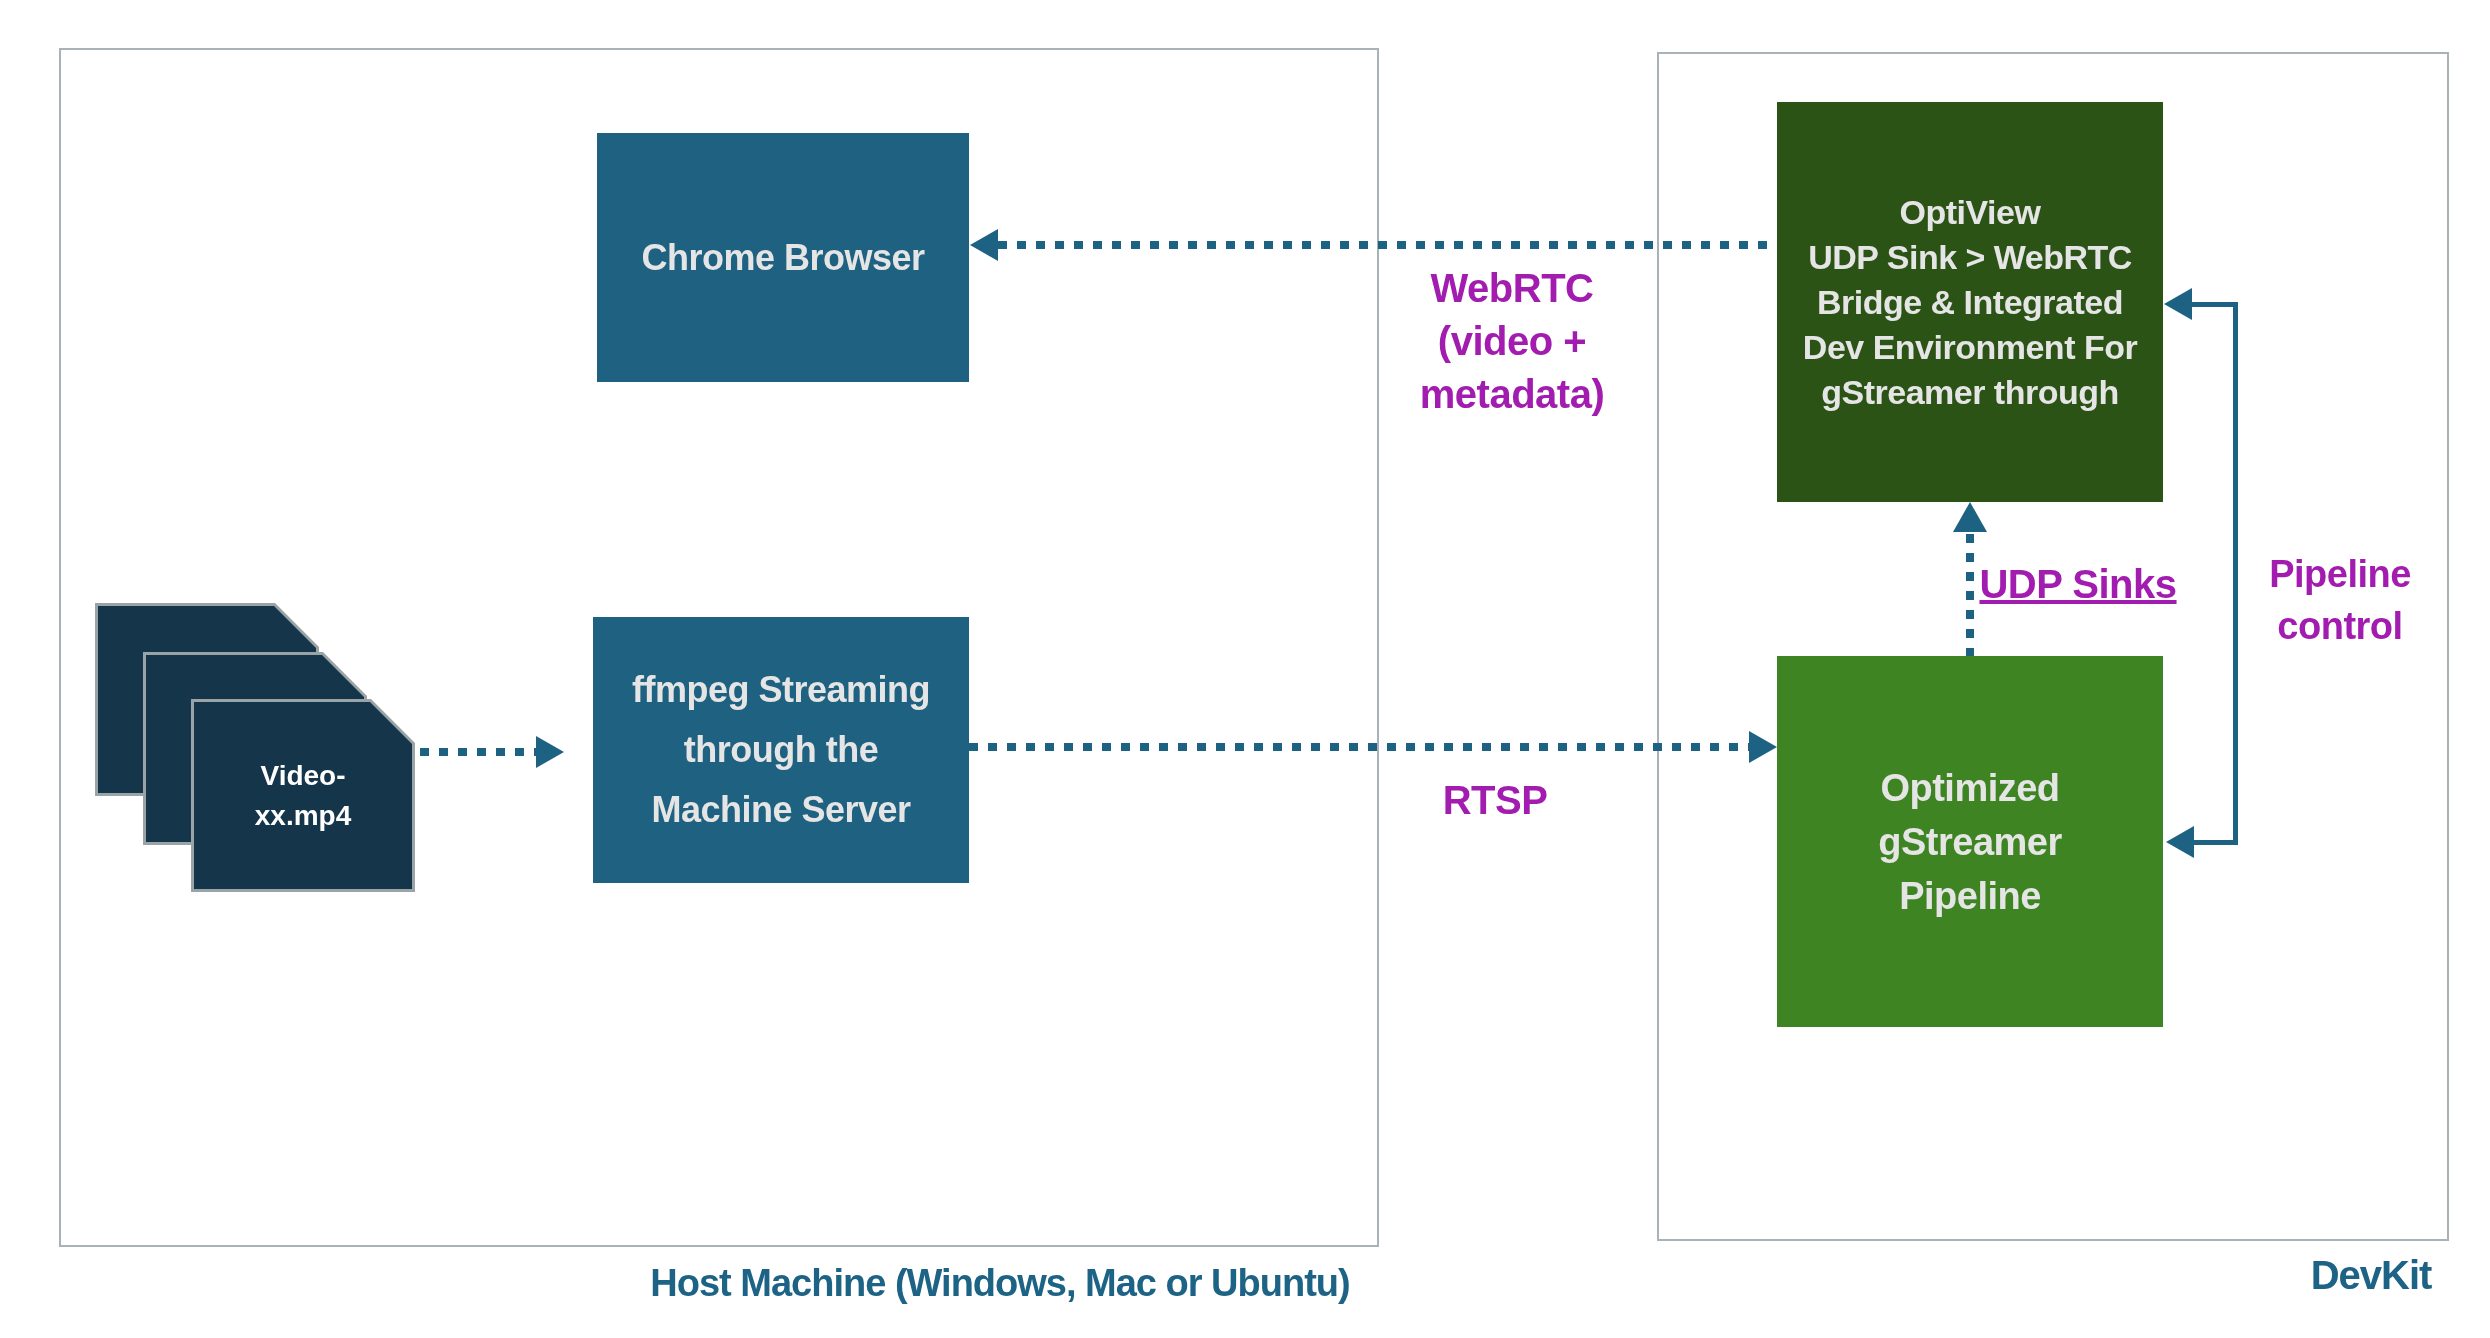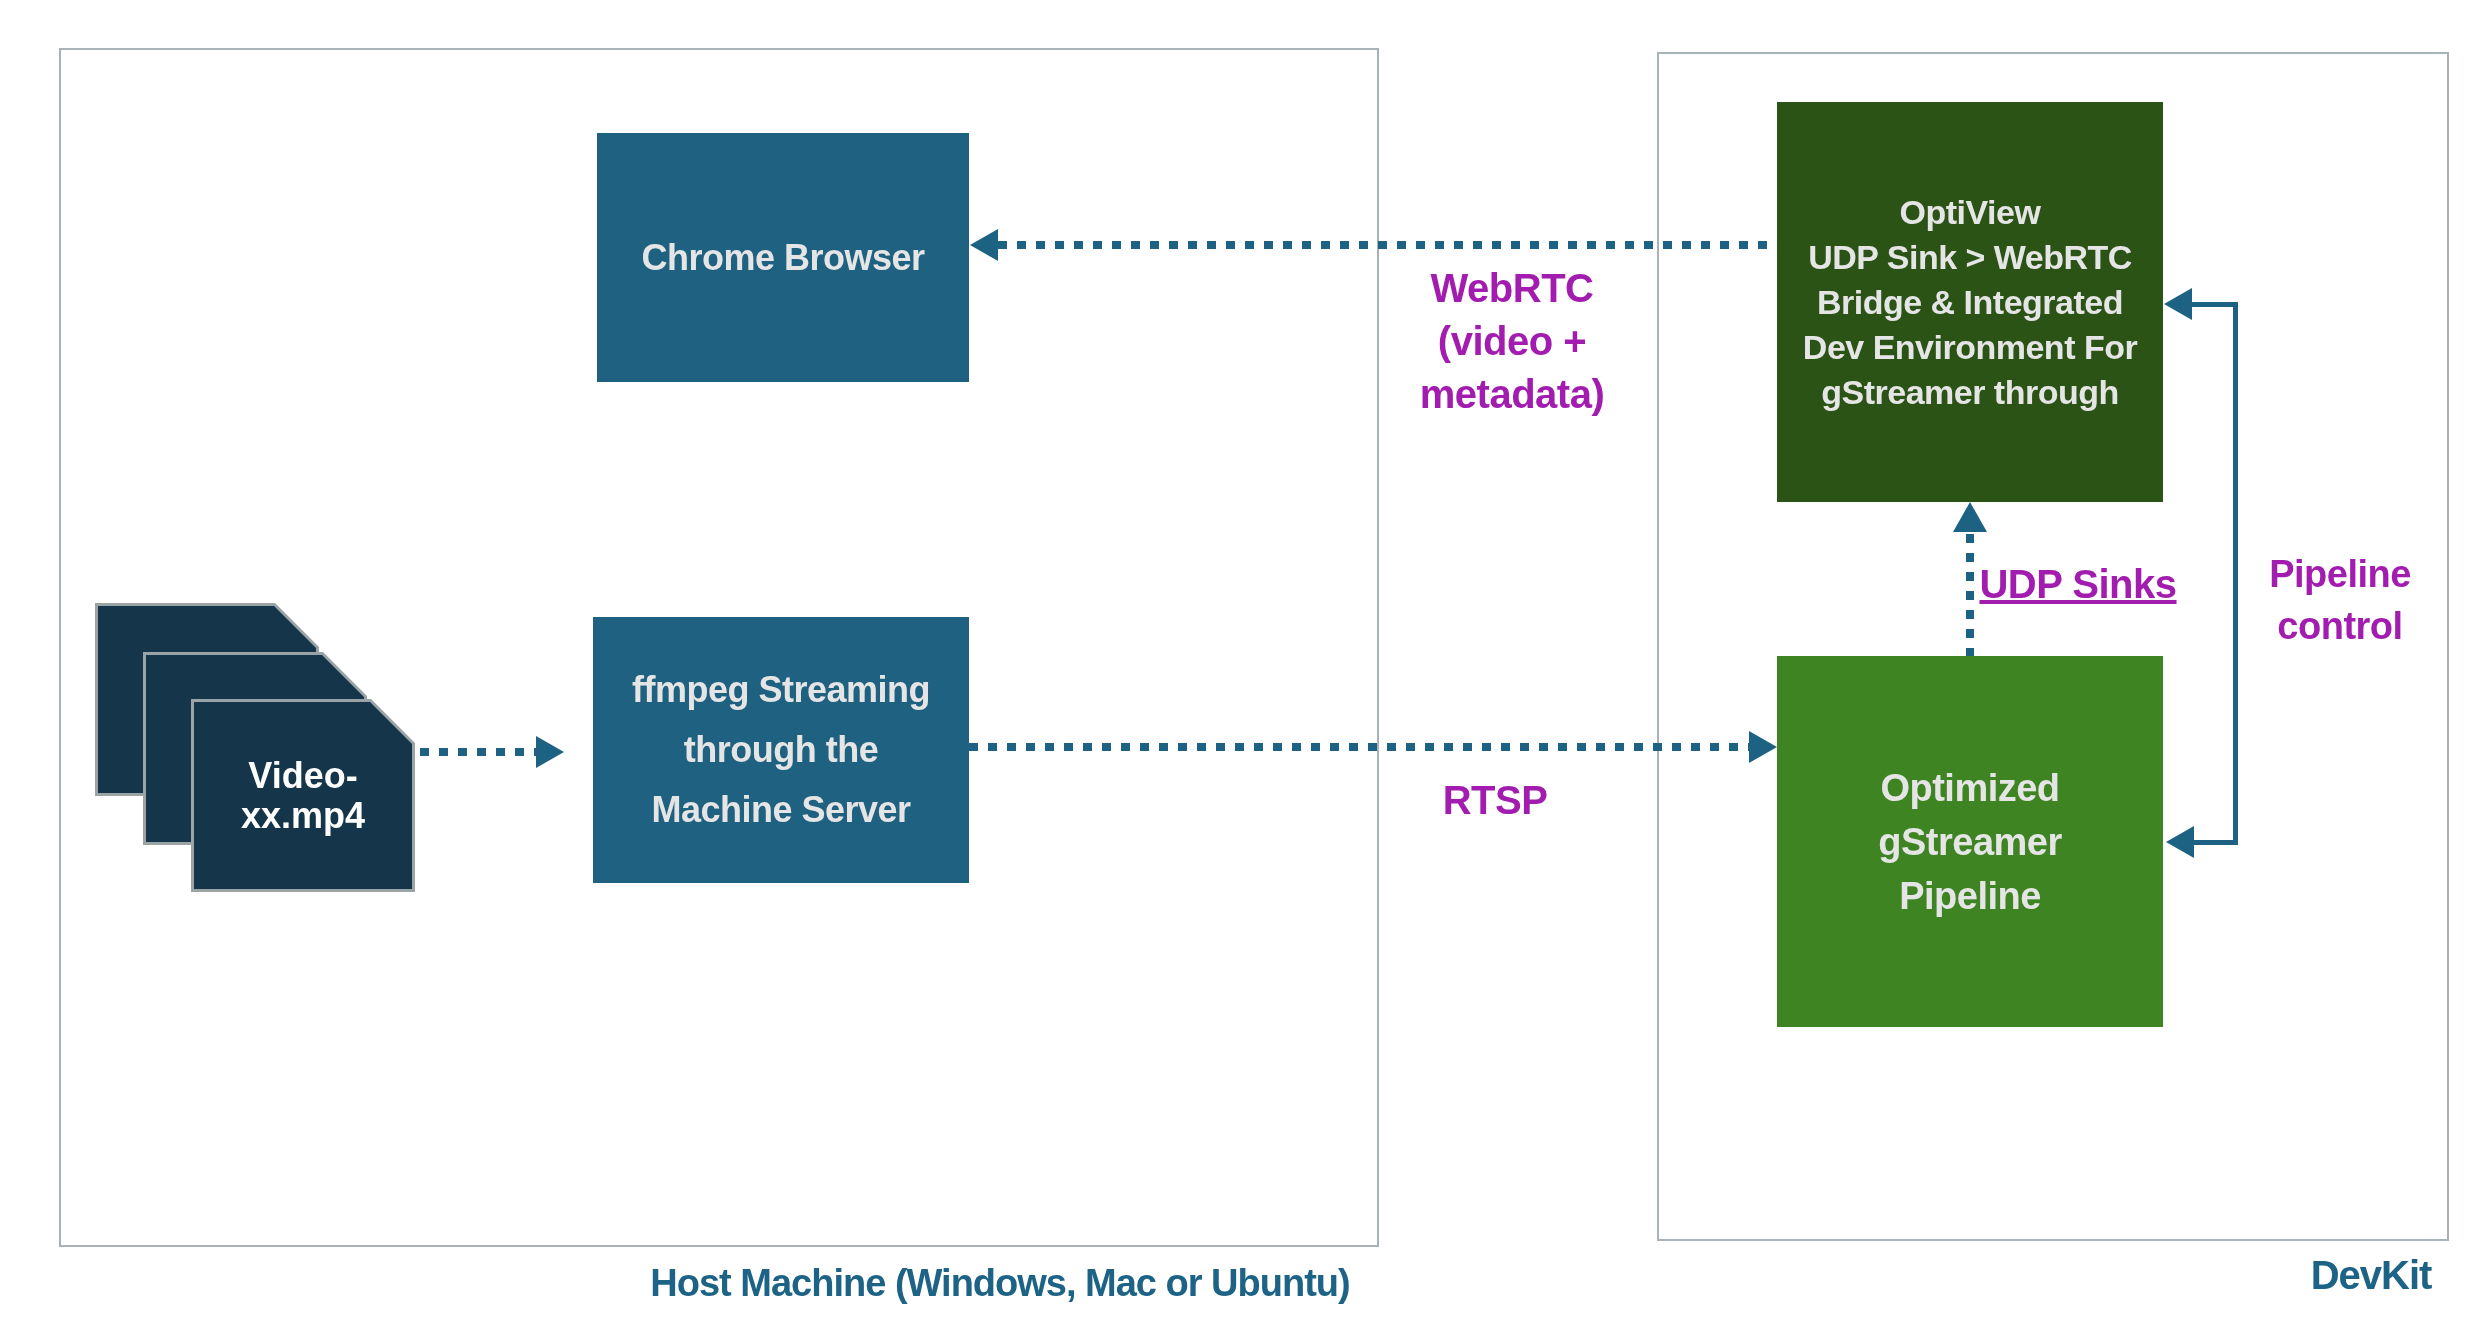--- a/index.html
+++ b/index.html
@@ -45,21 +45,21 @@
   .file::after{
     content:"";position:absolute;inset:3px;background:#14354a;
     clip-path:polygon(0 0, calc(100% - 42px) 0, 100% 42px, 100% 100%, 0 100%);
   }
   #file-back{left:95px;top:603px;}
   #file-middle{left:143px;top:652px;}
   #file-front{left:191px;top:699px;}
   .file-text{
     position:absolute;inset:3px;z-index:2;
     display:flex;flex-direction:column;align-items:center;justify-content:center;
-    color:#ffffff;font-size:36px;line-height:40px;font-weight:700;text-align:center;
+    color:#ffffff;font-size:28px;line-height:40px;font-weight:700;text-align:center;
   }
 
   
   .dots-h{position:absolute;height:8px;
     background:repeating-linear-gradient(90deg,#1d6282 0 9px,transparent 9px 19px);}
   .dots-v{position:absolute;width:8px;
     background:repeating-linear-gradient(180deg,#1d6282 0 9px,transparent 9px 19px);}
   .arr{position:absolute;width:0;height:0;}
   .arr-left{border-top:16px solid transparent;border-bottom:16px solid transparent;border-right:28px solid #1d6282;}
   .arr-right{border-top:16px solid transparent;border-bottom:16px solid transparent;border-left:28px solid #1d6282;}

